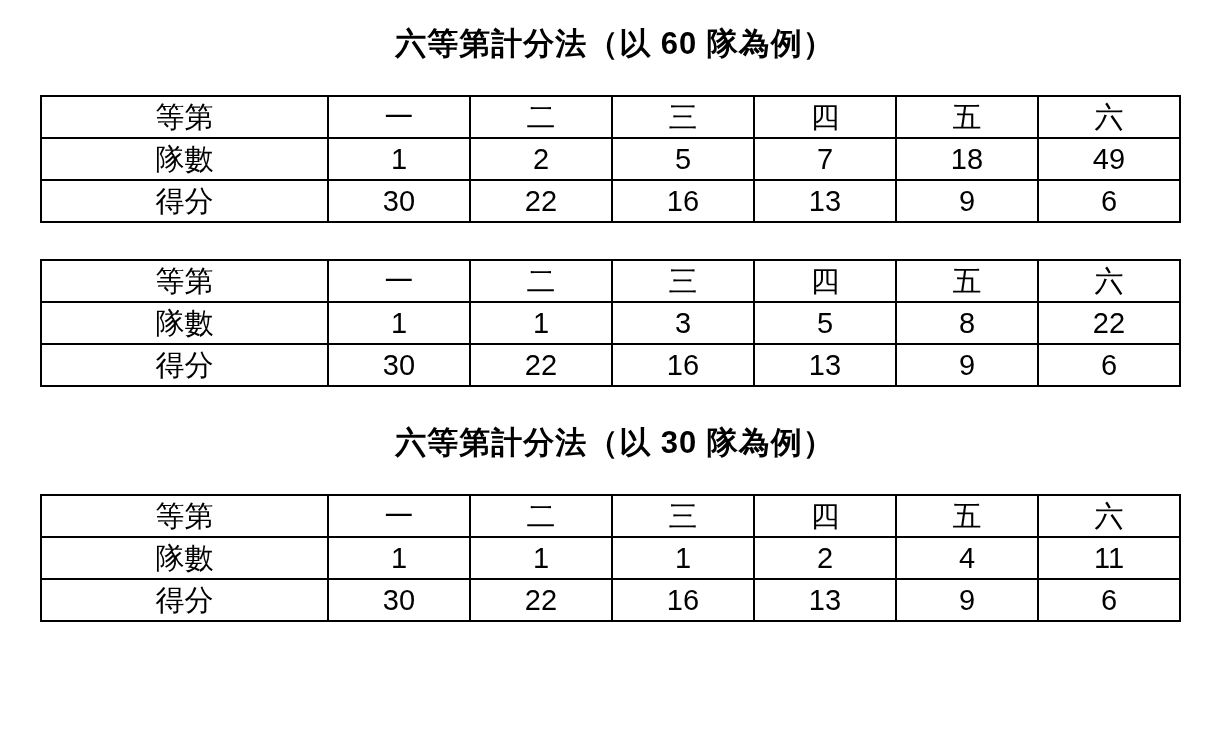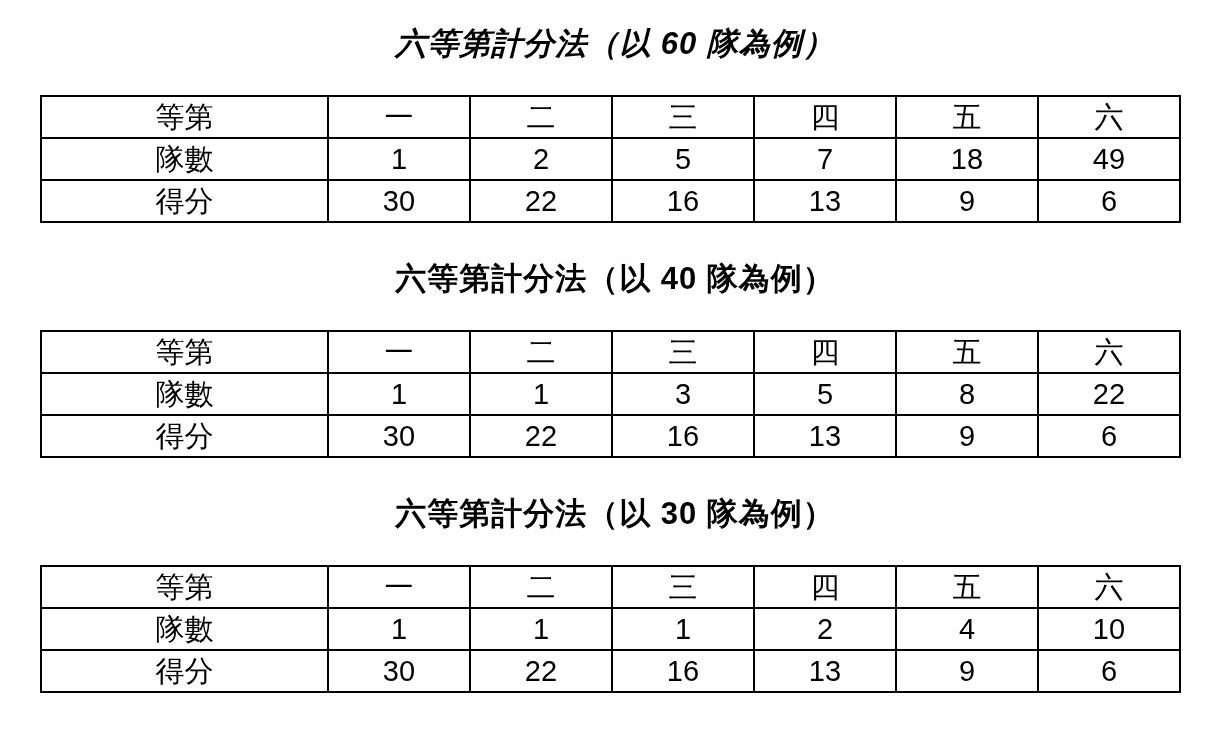--- a/index.html
+++ b/index.html
@@ -17,21 +17,21 @@
     height: 756px;
   }
   .table-title {
     font-size: 31px;
     font-weight: 700;
     line-height: 1;
     text-align: center;
     margin: 0;
     letter-spacing: 1px;
   }
-  section:first-child .table-title { margin-top: 28px; font-style: italic; }
+  section:first-child .table-title { margin-top: 28px; }
   section:not(:first-child) .table-title { margin-top: 40px; }
   table.score-table {
     border-collapse: collapse;
     table-layout: fixed;
     width: 1140px;
     margin: 36px 16px 0 40px;
   }
   table.score-table td {
     border: 2px solid #000000;
     height: 40px;
@@ -87,21 +87,20 @@
             <td>22</td>
             <td>16</td>
             <td>13</td>
             <td>9</td>
             <td>6</td>
           </tr>
         </tbody>
       </table>
     </section>
     <section>
-      <h2 class="table-title">六等第計分法（以 40 隊為例）</h2>
       <table class="score-table">
         <colgroup>
           <col class="label-col">
           <col class="grade-col">
           <col class="grade-col">
           <col class="grade-col">
           <col class="grade-col">
           <col class="grade-col">
           <col class="grade-col">
         </colgroup>
@@ -158,21 +157,21 @@
             <td>五</td>
             <td>六</td>
           </tr>
           <tr>
             <td>隊數</td>
             <td>1</td>
             <td>1</td>
             <td>1</td>
             <td>2</td>
             <td>4</td>
-            <td>10</td>
+            <td>11</td>
           </tr>
           <tr>
             <td>得分</td>
             <td>30</td>
             <td>22</td>
             <td>16</td>
             <td>13</td>
             <td>9</td>
             <td>6</td>
           </tr>

